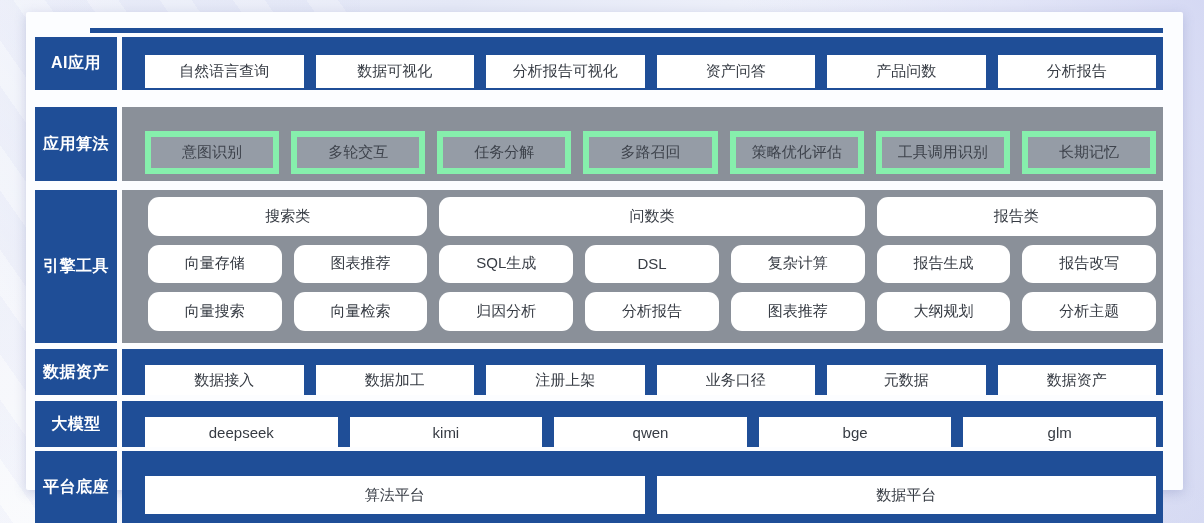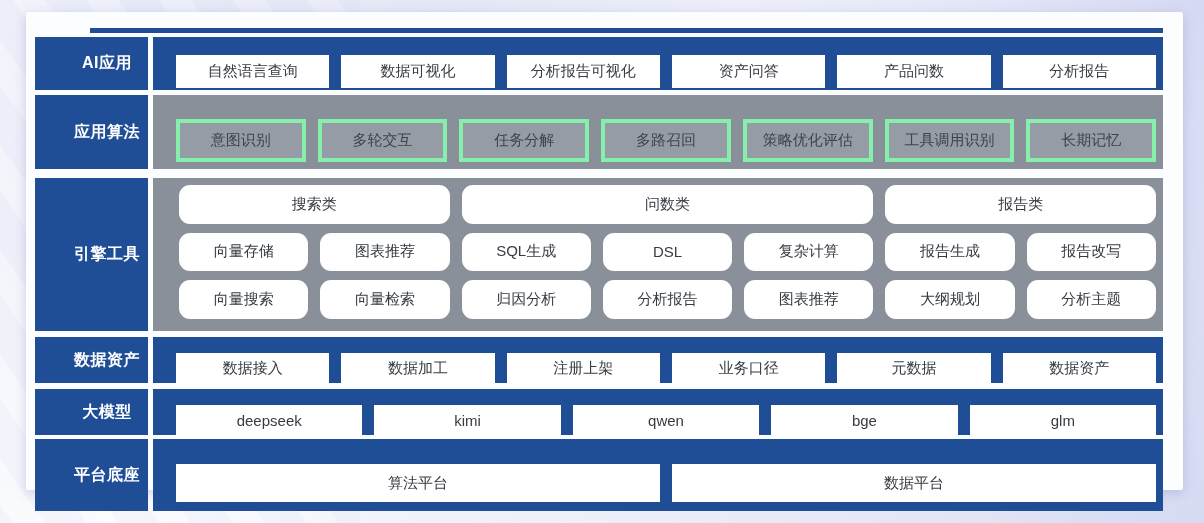--- a/index.html
+++ b/index.html
@@ -13,34 +13,34 @@
   }
   .streak{position:absolute;left:-60px;top:0;width:420px;height:523px;pointer-events:none;
     background:repeating-linear-gradient(55deg, rgba(255,255,255,0.35) 0 26px, rgba(205,210,240,0.25) 26px 60px);
     opacity:.45;}
   .card{position:absolute;left:26px;top:12px;width:1157px;height:478px;background:#fcfdff;
     box-shadow:0 3px 12px rgba(110,120,175,.30);border-radius:2px;}
   .diagram{position:absolute;left:9px;top:16px;width:1128px;}
   .accent{height:5px;margin-left:55px;background:#1F4E97;}
   .row{display:flex;}
   .r1{margin-top:4px;height:53px;}
-  .r2{margin-top:5px;height:74px;}
+  .r2{margin-top:17px;height:74px;}
   .r3{margin-top:9px;height:153px;}
   .r4{margin-top:6px;height:46px;}
   .r5{margin-top:6px;height:46px;}
   .r6{margin-top:4px;height:72px;}
   .lbl{flex:0 0 82px;margin-right:5px;background:#1F4E97;color:#ffffff;font-weight:bold;
-    font-size:16px;display:flex;align-items:center;justify-content:center;letter-spacing:.5px;padding-left:31px;}
+    font-size:16px;display:flex;align-items:center;justify-content:center;letter-spacing:.5px;}
   .strip{flex:1;display:flex;align-items:center;gap:12px;padding:16px 7px 0 23px;min-width:0;}
   .strip.navy{background:#1F4E97;}
   .strip.gray{background:#8A9099;}
   .wcell{flex:1;background:#ffffff;color:#363b43;font-size:15px;display:flex;
     align-items:center;justify-content:center;white-space:nowrap;}
   .h33{height:33px}.h30{height:30px}.h38{height:38px}
-  .gcell{flex:1;height:43px;background:#959CA6;border:4px solid #86efac;color:#3E434C;
+  .gcell{flex:1;height:43px;background:#959CA6;border:6px solid #86efac;color:#3E434C;
     font-size:15px;display:flex;align-items:center;justify-content:center;
     box-sizing:border-box;white-space:nowrap;}
   .toolgrid{flex:1;display:grid;grid-template-columns:repeat(7,1fr);
     grid-template-rows:1fr 1fr 1fr;column-gap:12px;row-gap:9px;
     padding:7px 7px 12px 26px;background:#8A9099;box-sizing:border-box;min-width:0;}
   .tgcell{background:#ffffff;display:flex;align-items:center;justify-content:center;
     font-size:15px;color:#363b43;white-space:nowrap;border-radius:11px;}
   .span-a{grid-column:1/3}.span-b{grid-column:3/6}.span-c{grid-column:6/8}
 </style>
 </head>

